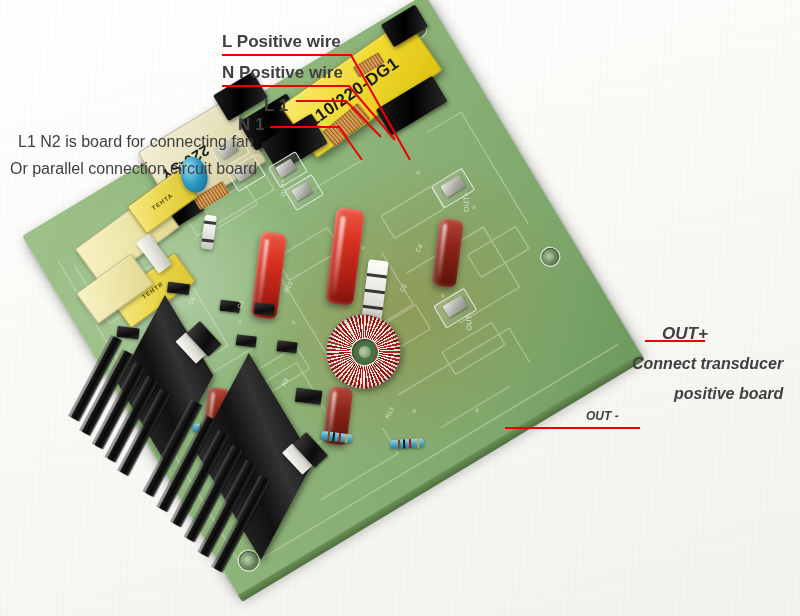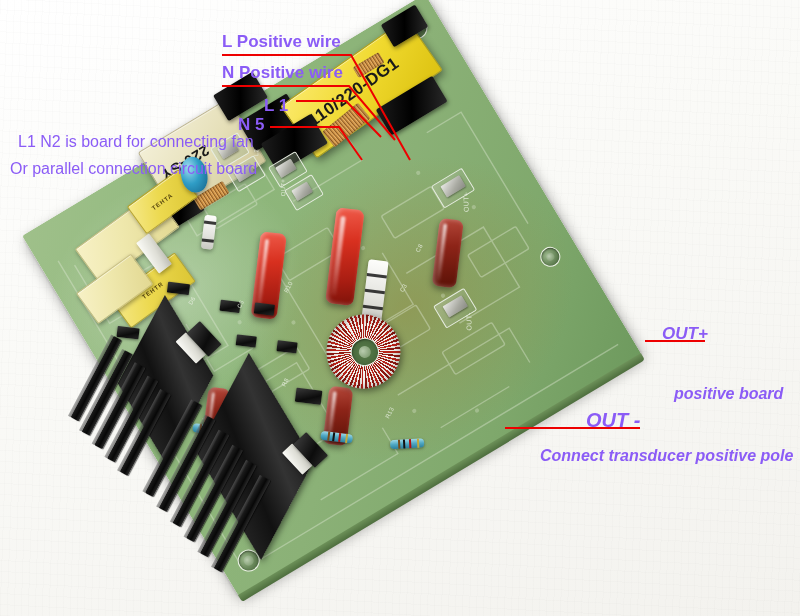--- a/index.html
+++ b/index.html
@@ -180,21 +180,21 @@
   }
 
   
   .whiteconn{
     position:absolute;border-radius:1px;
     background:linear-gradient(100deg,#fcfcf8,#dedeD6 60%,#bcbcb4);
     box-shadow:0 2px 4px rgba(0,0,0,.35);
   }
 
   
-  .ann{position:absolute;white-space:nowrap;color:#8b5cf6;}
+  .ann{position:absolute;white-space:nowrap;color:#404040;}
   .ann.bold{font-weight:bold;}
   .ann.italic{font-style:italic;font-weight:bold;}
   .leader{position:absolute;overflow:visible;pointer-events:none;}
 </style>
 </head>
 <body>
 
 <div id="stage">
 
   <div class="backdrop"></div>
@@ -412,28 +412,28 @@
 
     <path d="M505 428 L640 428" stroke="#ee0000" stroke-width="2" fill="none"></path>
   </svg>
 
   <div class="ann bold" style="left:222px;top:32px;font-size:17px;">L Positive wire</div>
 
   <div class="ann bold" style="left:222px;top:63px;font-size:17px;">N Positive wire</div>
 
   <div class="ann bold" style="left:264px;top:96px;font-size:17px;">L 1</div>
 
-  <div class="ann bold" style="left:238px;top:115px;font-size:17px;">N 5</div>
+  <div class="ann bold" style="left:238px;top:115px;font-size:17px;">N 1</div>
 
   <div class="ann" style="left:18px;top:133px;font-size:16px;">L1 N2 is board for connecting fan</div>
 
   <div class="ann" style="left:10px;top:160px;font-size:16px;">Or parallel connection circuit board</div>
 
   <div class="ann italic" style="left:662px;top:324px;font-size:17px;">OUT+</div>
 
+  <div class="ann italic" style="left:632px;top:355px;font-size:16px;">Connect transducer</div>
 
   <div class="ann italic" style="left:674px;top:385px;font-size:16px;">positive board</div>
 
-  <div class="ann italic" style="left:586px;top:409px;font-size:20px;">OUT -</div>
-
-  <div class="ann italic" style="left:540px;top:447px;font-size:16px;">Connect transducer positive pole</div>
+  <div class="ann italic" style="left:586px;top:409px;font-size:12px;">OUT -</div>
+
 
 </div>
 
 </body></html>

